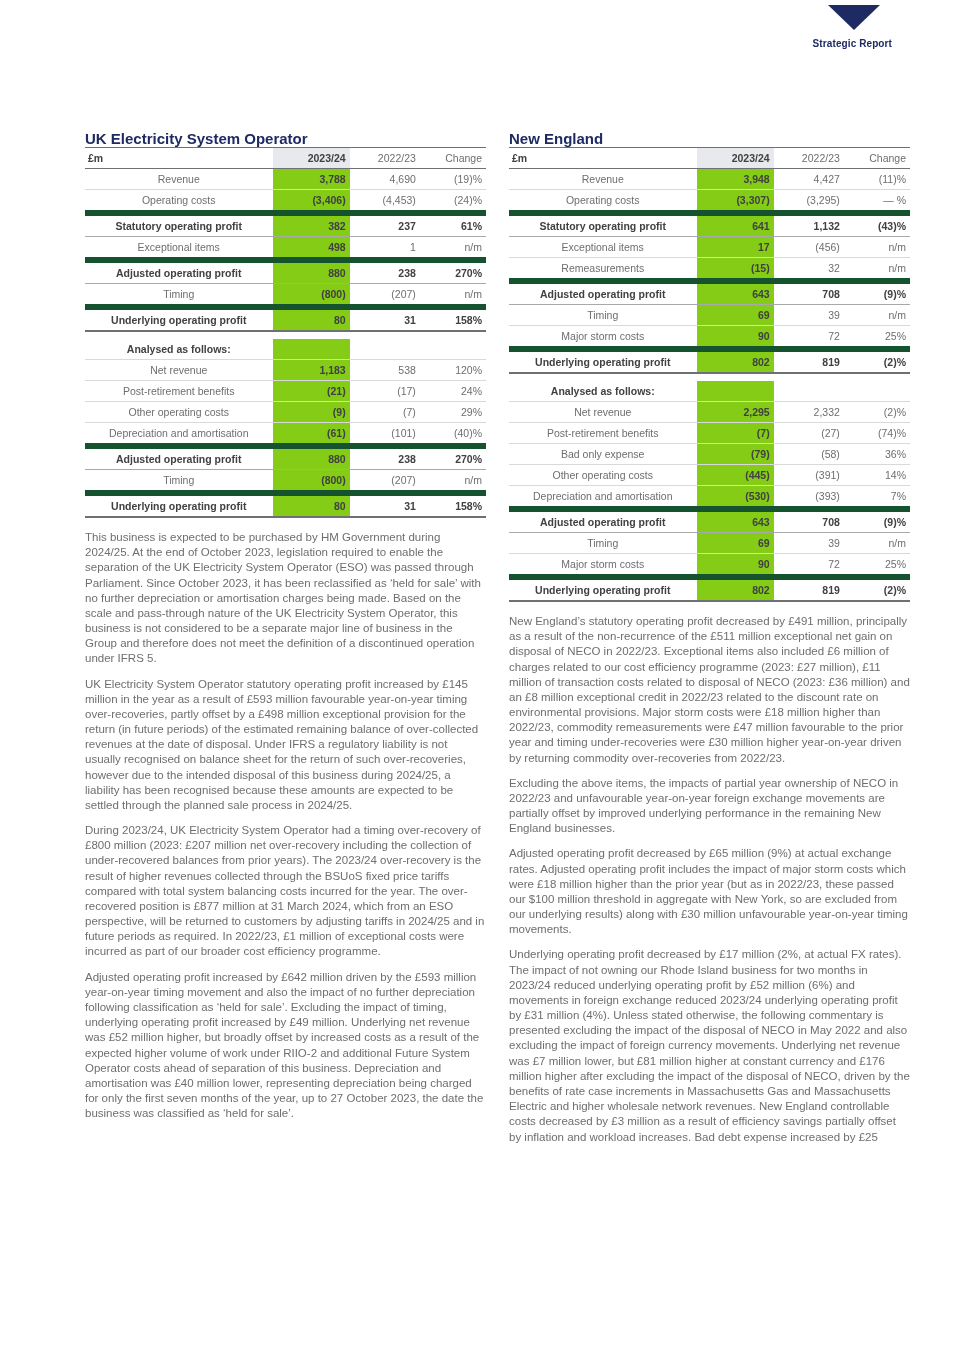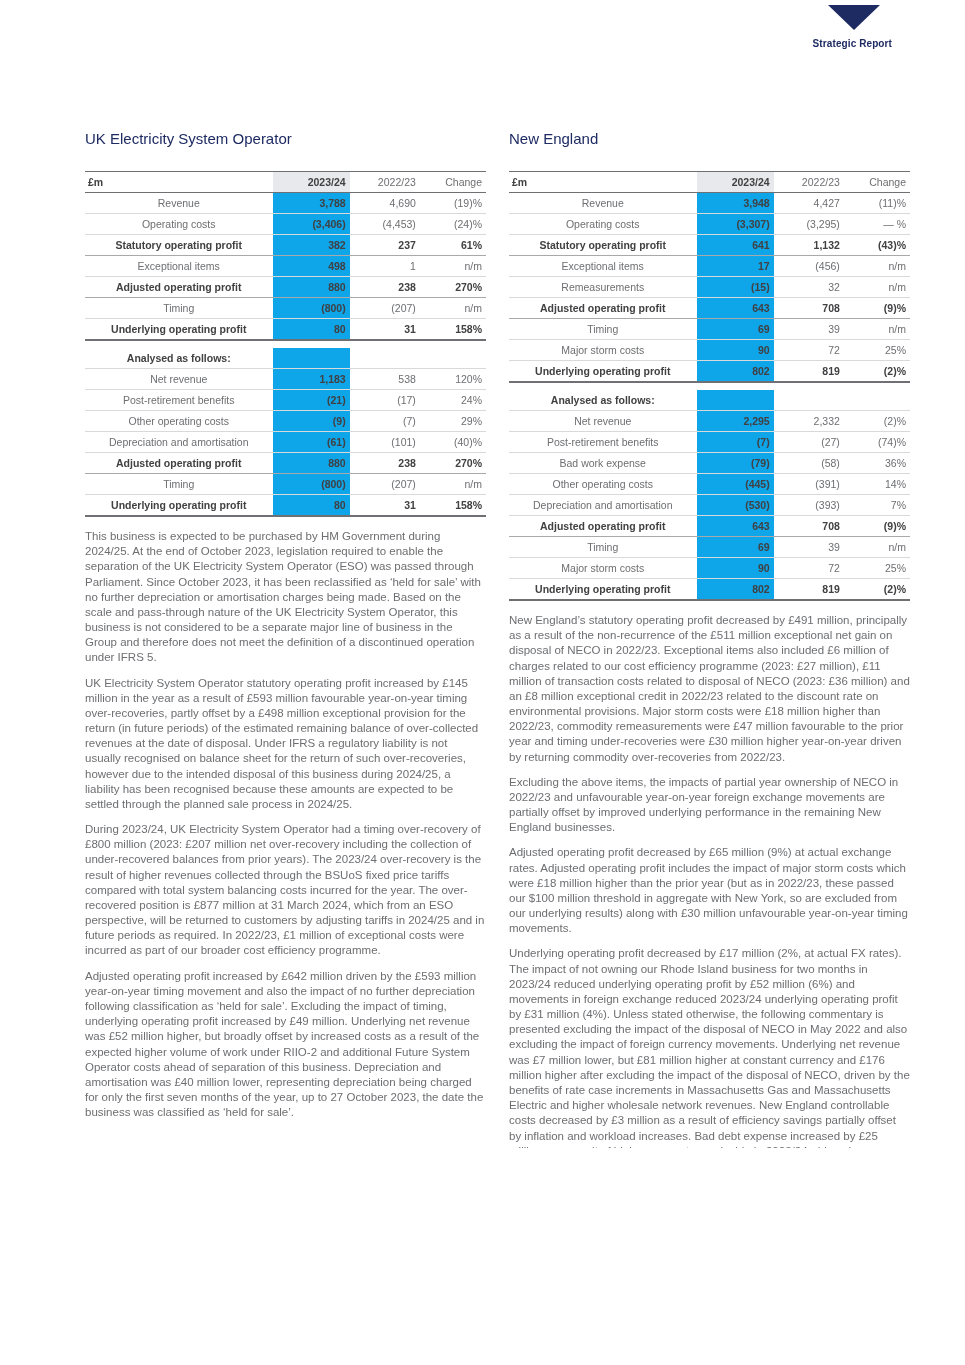--- a/index.html
+++ b/index.html
@@ -11,32 +11,32 @@
   .page-header { position:absolute; top:5px; right:73px; display:flex; flex-direction:column; align-items:flex-end; }
   .arrow-down {
     width:0; height:0;
     border-left:26px solid transparent; border-right:26px solid transparent;
     border-top:25px solid #1e2b63; margin-right:12px;
   }
   .section-label { font-size:10px; font-weight:bold; color:#1e2b63; margin-top:8px; letter-spacing:0.1px; }
 
   .content { position:absolute; top:130px; left:85px; right:55px; display:flex; gap:23px; }
   .col { flex:1 1 0; min-width:0; }
-  h2.title { font-size:15px; color:#1e2b63; font-weight:normal; margin-bottom:24px; }
+  h2.title { font-size:15px; color:#1e2b63; font-weight:bold; margin-bottom:0; }
 
   table.fin { width:100%; border-collapse:collapse; table-layout:fixed; font-size:10.5px; border-top:1px solid #6f7073; }
   table.fin th, table.fin td { padding:4px 4px 4px 3px; vertical-align:bottom; }
   table.fin th { font-weight:normal; color:#6d6e71; text-align:right; border-bottom:1px solid #6f7073; }
   table.fin th.lbl { text-align:left; font-weight:bold; color:#414042; }
   table.fin th.cur { font-weight:bold; color:#414042; background:#e8e9ec; }
   table.fin td { border-bottom:1px solid #d8d9db; color:#6d6e71; }
   table.fin td.lbl { text-align:center; }
   table.fin td.num { text-align:right; }
-  table.fin td.cur { background:#0ea5e9; font-weight:bold; color:#414042;padding-left:8px; }
-  table.fin tr.bold td { font-weight:bold; color:#414042; border-top:1px solid #14532d; border-bottom:1px solid #a8a9ab; }
+  table.fin td.cur { background:#84cc16; font-weight:bold; color:#414042;padding-left:8px; }
+  table.fin tr.bold td { font-weight:bold; color:#414042; border-top:6px solid #14532d; border-bottom:1px solid #a8a9ab; }
   table.fin tr.end td { border-bottom:2px solid #6f7073; }
   table.fin tr.spacer td { border:none; background:#fff; height:8px; padding:0; }
   table.fin tr.section td { font-weight:bold; color:#414042; border-bottom:1px solid #d8d9db; }
 
   .paras { margin-top:12px; }
   .paras p { font-size:11.5px; line-height:1.32; color:#6d6e71; margin-bottom:10px; }
 
   .page-footer { position:absolute; left:85px; right:55px; top:1336px; height:22px; }
   .page-num { position:absolute; left:calc(50% - 12px); top:0; font-size:12.5px; font-weight:bold; color:#2b3990; }
   .footer-right { position:absolute; right:0; top:3px; display:flex; gap:12px; align-items:baseline; }
@@ -266,21 +266,21 @@
                 <td class="num">2,332</td>
                 <td class="num">(2)%</td>
               </tr>
               <tr class="">
                 <td class="lbl">Post-retirement benefits</td>
                 <td class="num cur">(7)</td>
                 <td class="num">(27)</td>
                 <td class="num">(74)%</td>
               </tr>
               <tr class="">
-                <td class="lbl">Bad work expense</td>
+                <td class="lbl">Bad only expense</td>
                 <td class="num cur">(79)</td>
                 <td class="num">(58)</td>
                 <td class="num">36%</td>
               </tr>
               <tr class="">
                 <td class="lbl">Other operating costs</td>
                 <td class="num cur">(445)</td>
                 <td class="num">(391)</td>
                 <td class="num">14%</td>
               </tr>

